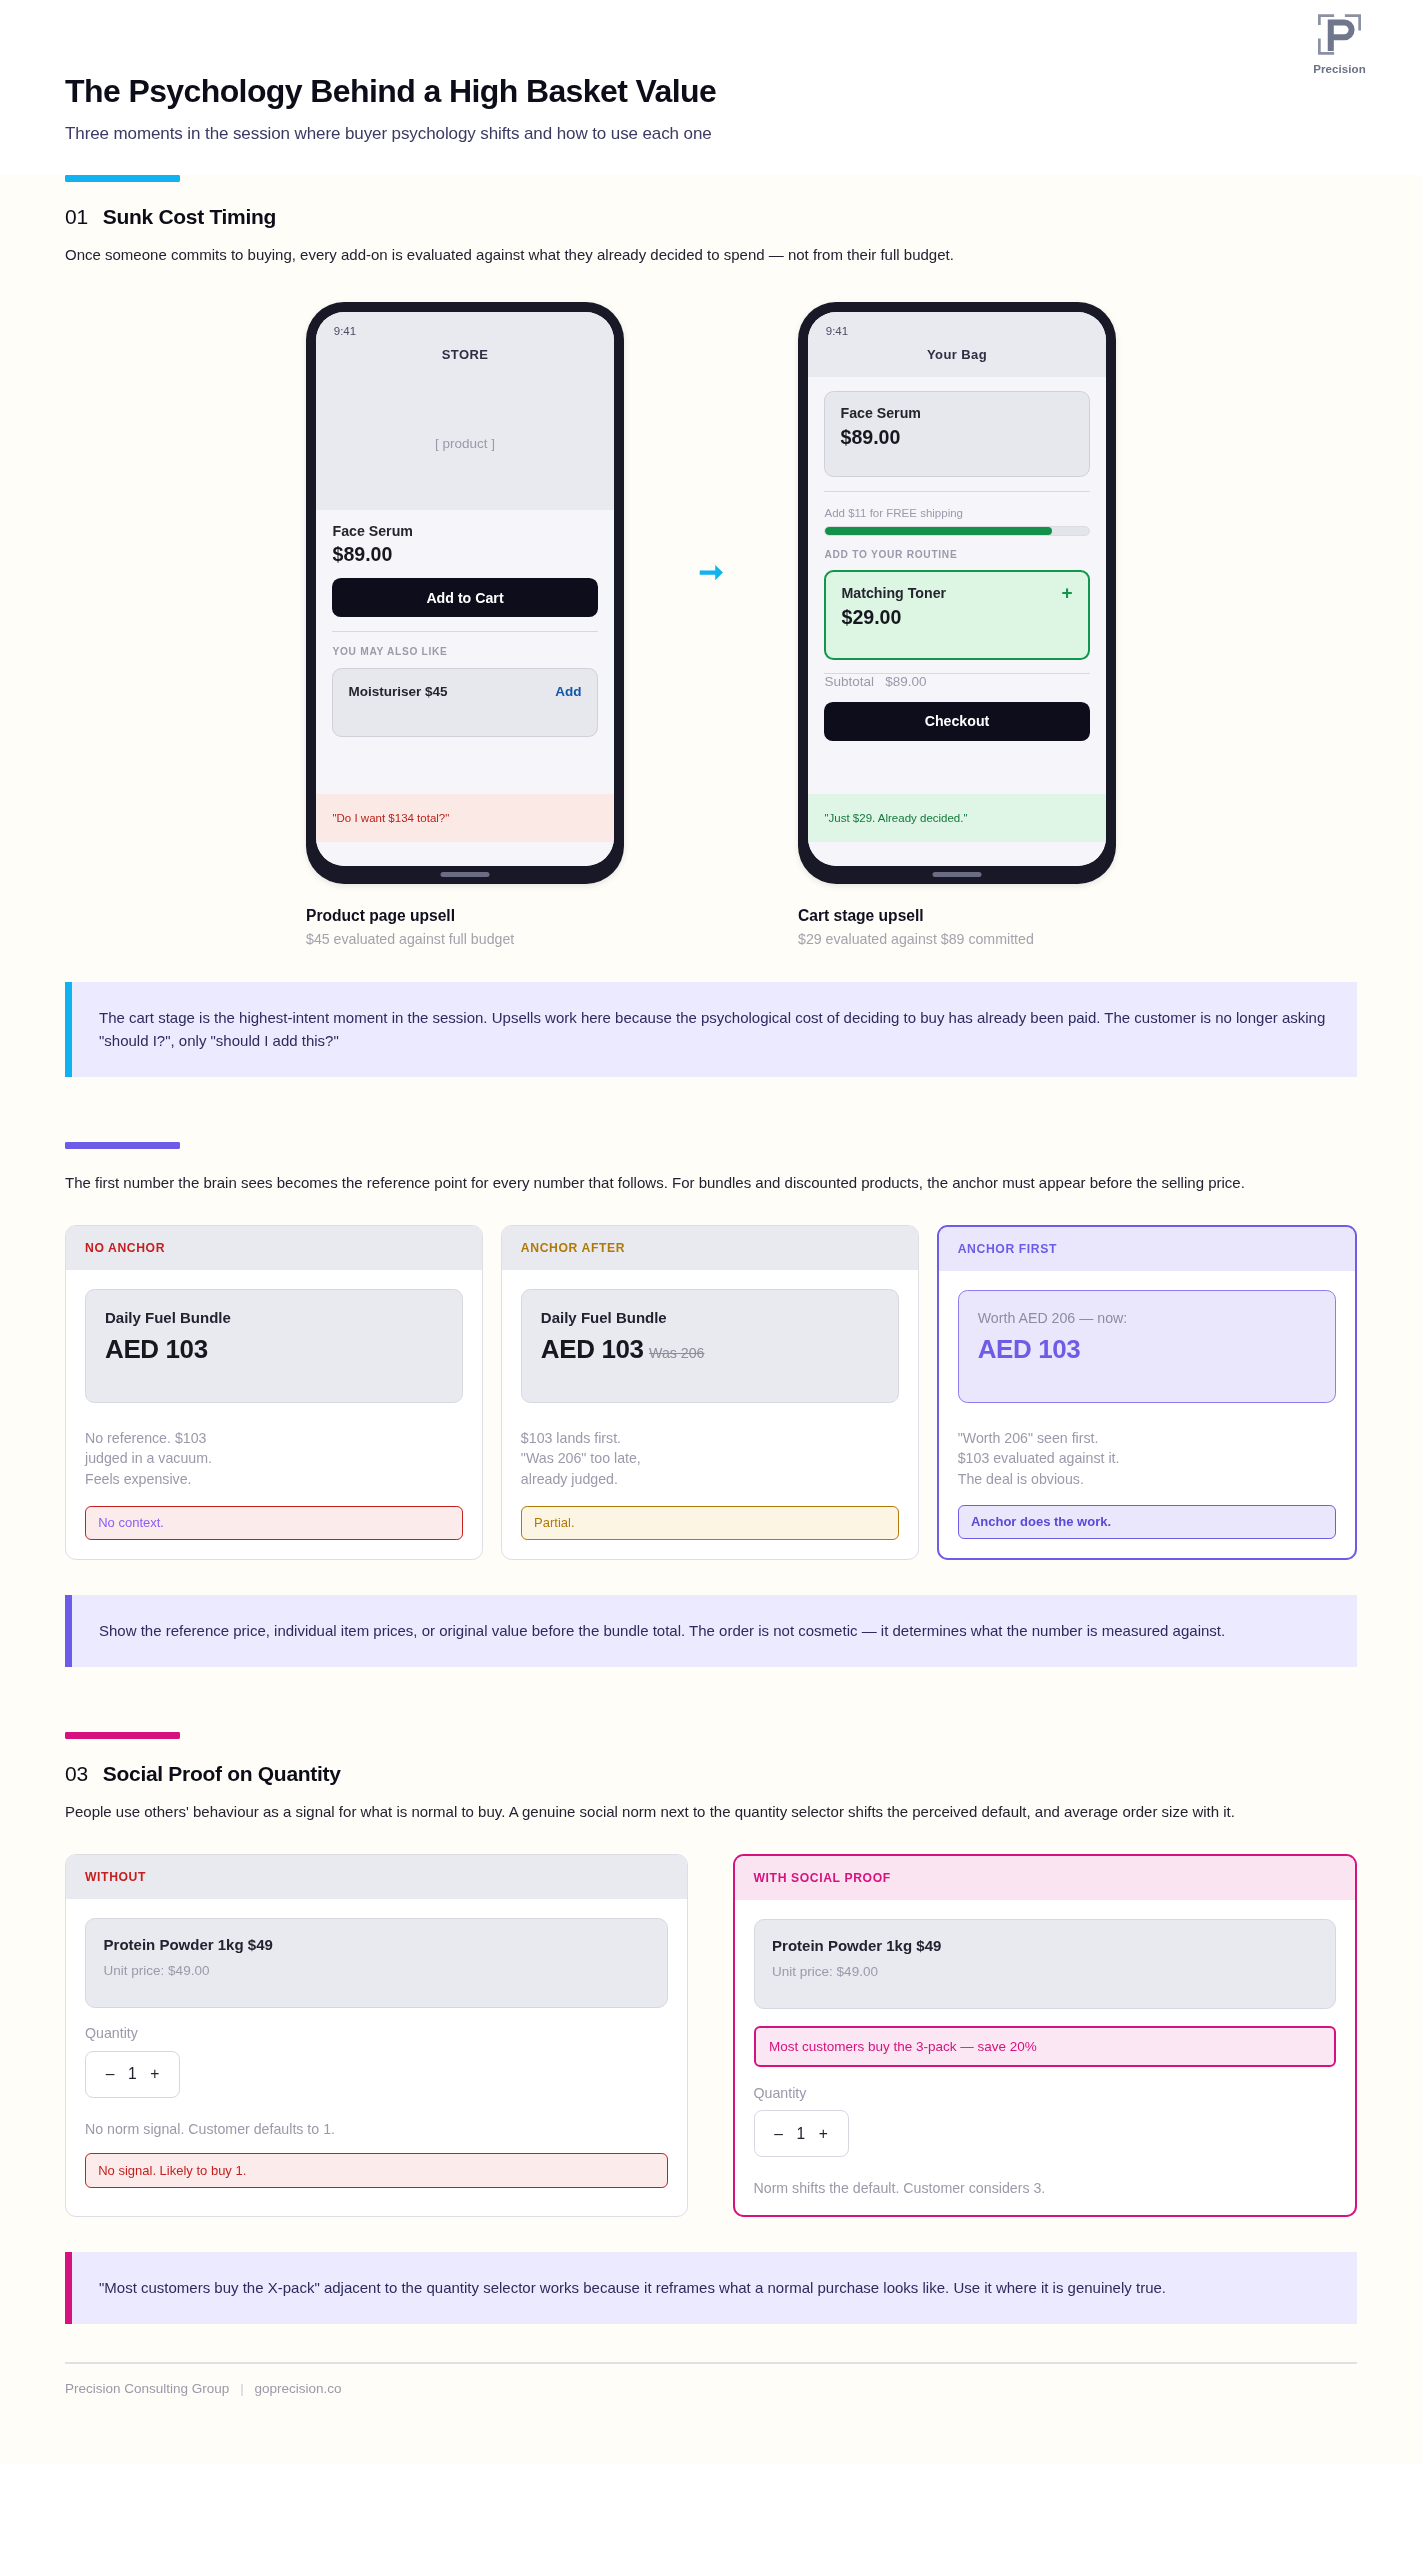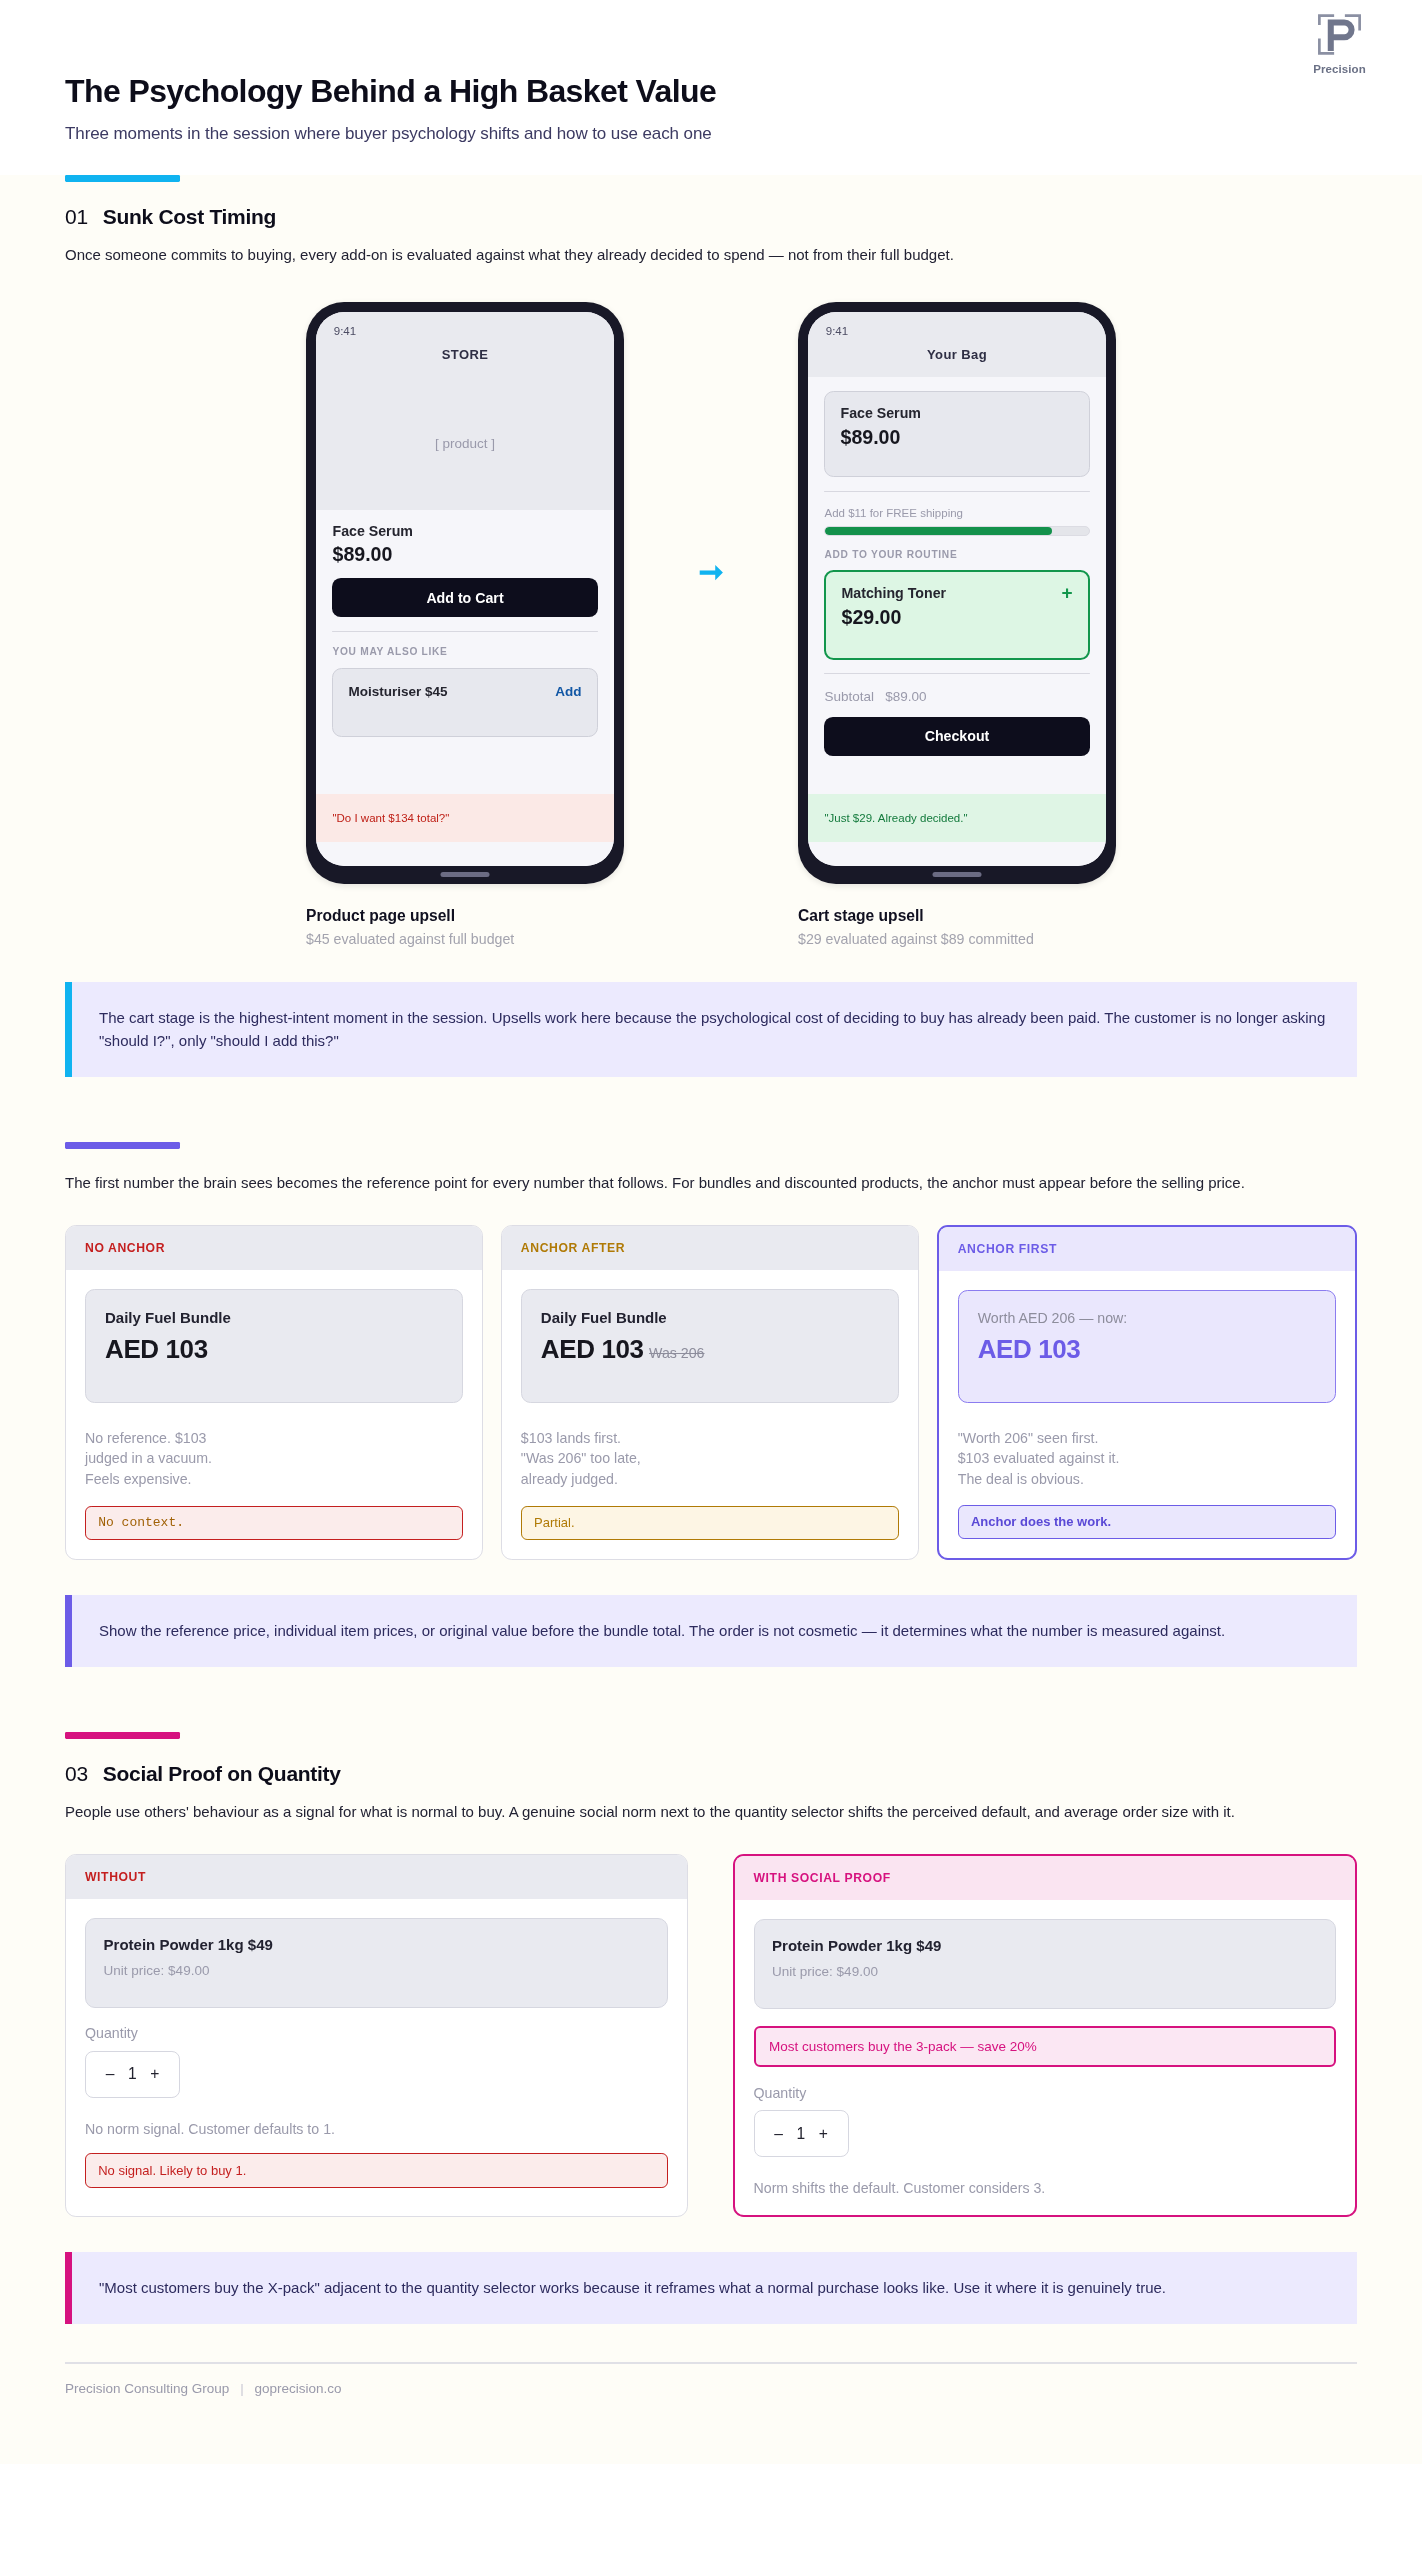--- a/index.html
+++ b/index.html
@@ -116,21 +116,21 @@
     margin-top: 6.8px; height: 10.2px; border-radius: 6.1px; background: #e4e5ea;
     overflow: hidden; border: 0.7px solid #dcdce3;
   }
   .progress > i { display: block; height: 100%; background: #13914b; border-radius: 6.1px; }
   .upsell {
     margin-top: 9.5px; background: #ddf6e4; border: 2px solid #12964c;
     border-radius: 9.5px; padding: 13.5px 15px 28.4px 15px;
     display: flex; align-items: flex-start; justify-content: space-between;
   }
   .upsell-plus { font-size: 19px; font-weight: 700; color: #12964c; line-height: .8; }
-  .subtotal { font-size: 13.5px; color: #9a9aab; margin-top: 15px; }
+  .subtotal { font-size: 13.5px; color: #9a9aab; }
   .arrow-cell {
     width: 58px; display: flex; align-items: center; justify-content: center;
     color: #10b3f0; font-size: 30px; font-weight: 700; line-height: 1;
     padding-bottom: 41px;
   }
   .cap-title { font-size: 15.6px; font-weight: 700; color: #101020; }
   .cap-sub { margin-top: 6.8px; font-size: 14.2px; color: #a3a3ae; }
   .caps { display: flex; justify-content: center; gap: 58px; margin-top: 23px; }
   .cap-col { width: 318px; }
 
@@ -169,21 +169,21 @@
   .pb-price { font-size: 26px; font-weight: 700; color: #17171f; letter-spacing: -0.4px; }
   .pb-price.violet { color: #6c5ce7; }
   .pb-was {
     font-size: 14.2px; color: #8d8d9c; text-decoration: line-through;
     padding-left: 1.4px; min-width: 102px;
   }
   .card-note { margin-top: 24.4px; font-size: 14.2px; line-height: 1.45; color: #9a9aab; flex: 1; }
   .verdict {
     margin-top: 15px; border-radius: 6.1px; padding: 8.8px 12.2px; font-size: 13px;
   }
-  .verdict.red { background: #fbeceb; border: 1.4px solid #c41f1f; color: #a16207; font-family: Liberation Mono, monospace; }
+  .verdict.red { background: #fbeceb; border: 1.4px solid #c41f1f; color: #8b5cf6; }
   .verdict.amber { background: #fdf5e4; border: 1.4px solid #b07a06; color: #b07a06; }
   .verdict.violet {
     background: #eae7fd; border: 1.4px solid #6c5ce7; color: #5a49d6; font-weight: 700;
   }
 
   
   .cards2 { display: flex; gap: 45px; margin-top: 31px; }
   .panel {
     flex: 1; background: #ffffff; border: 1.4px solid #dddde5; border-radius: 10.8px;
     overflow: hidden; display: flex; flex-direction: column;

